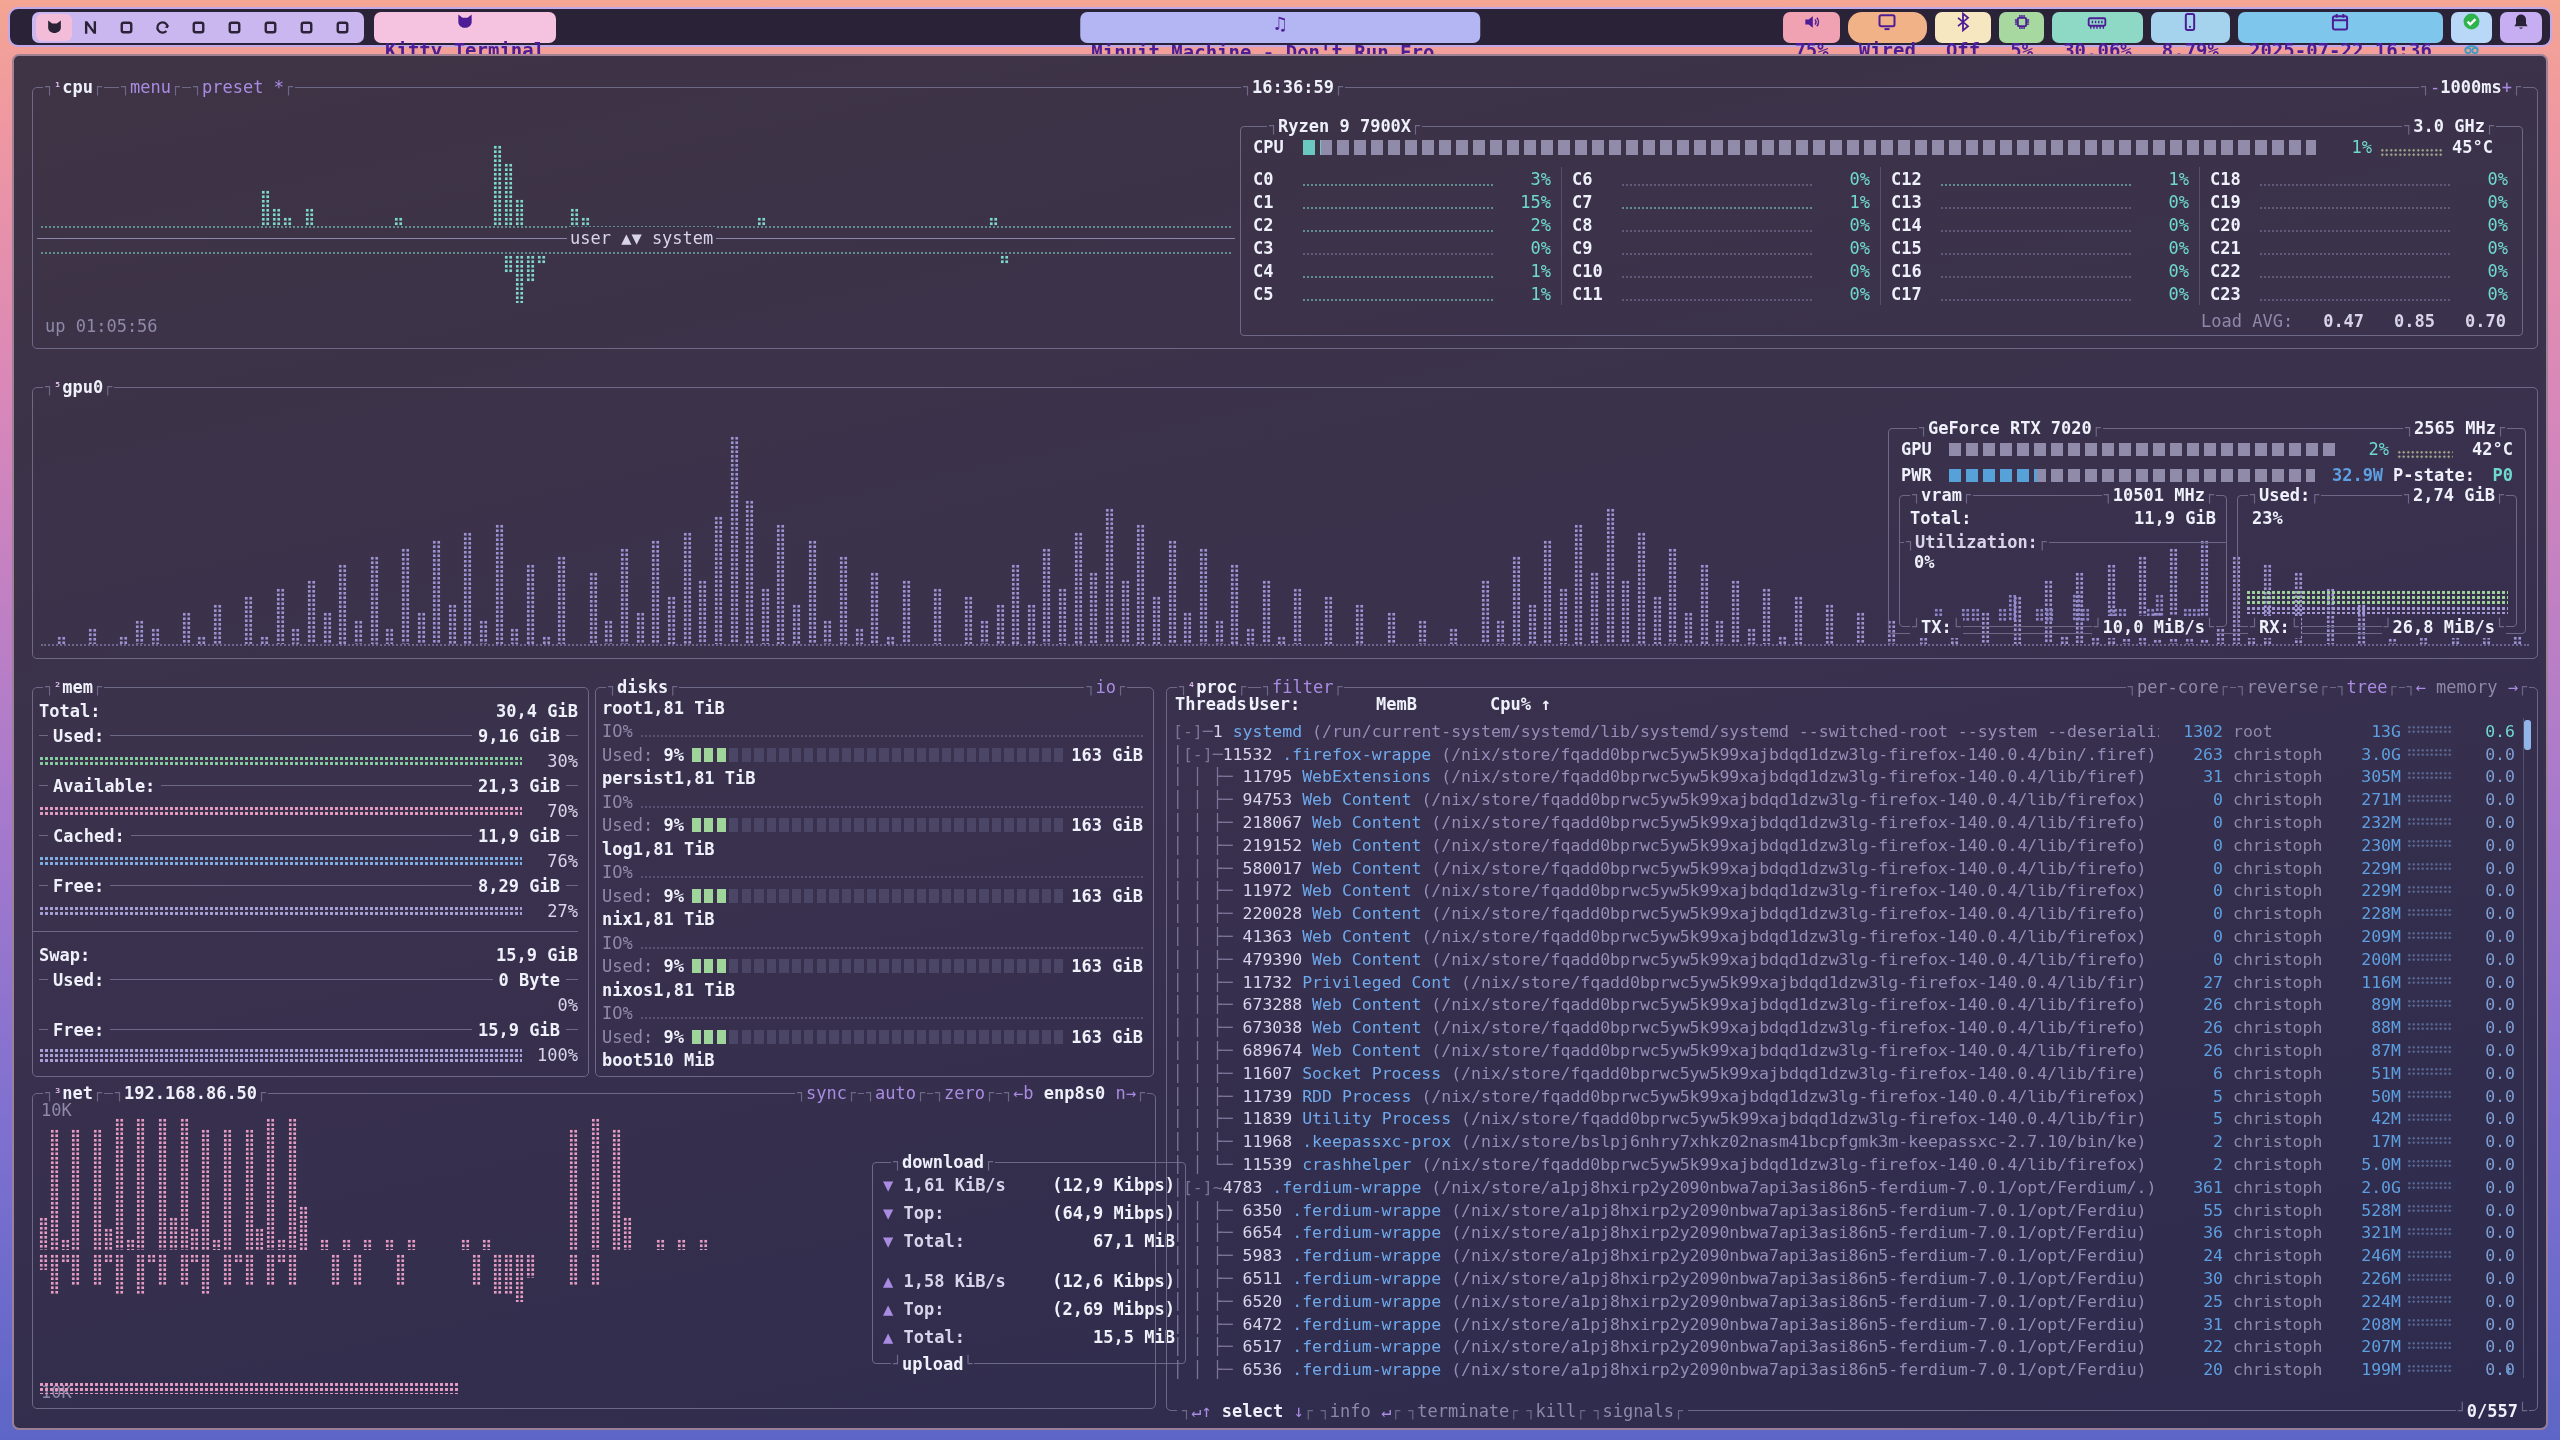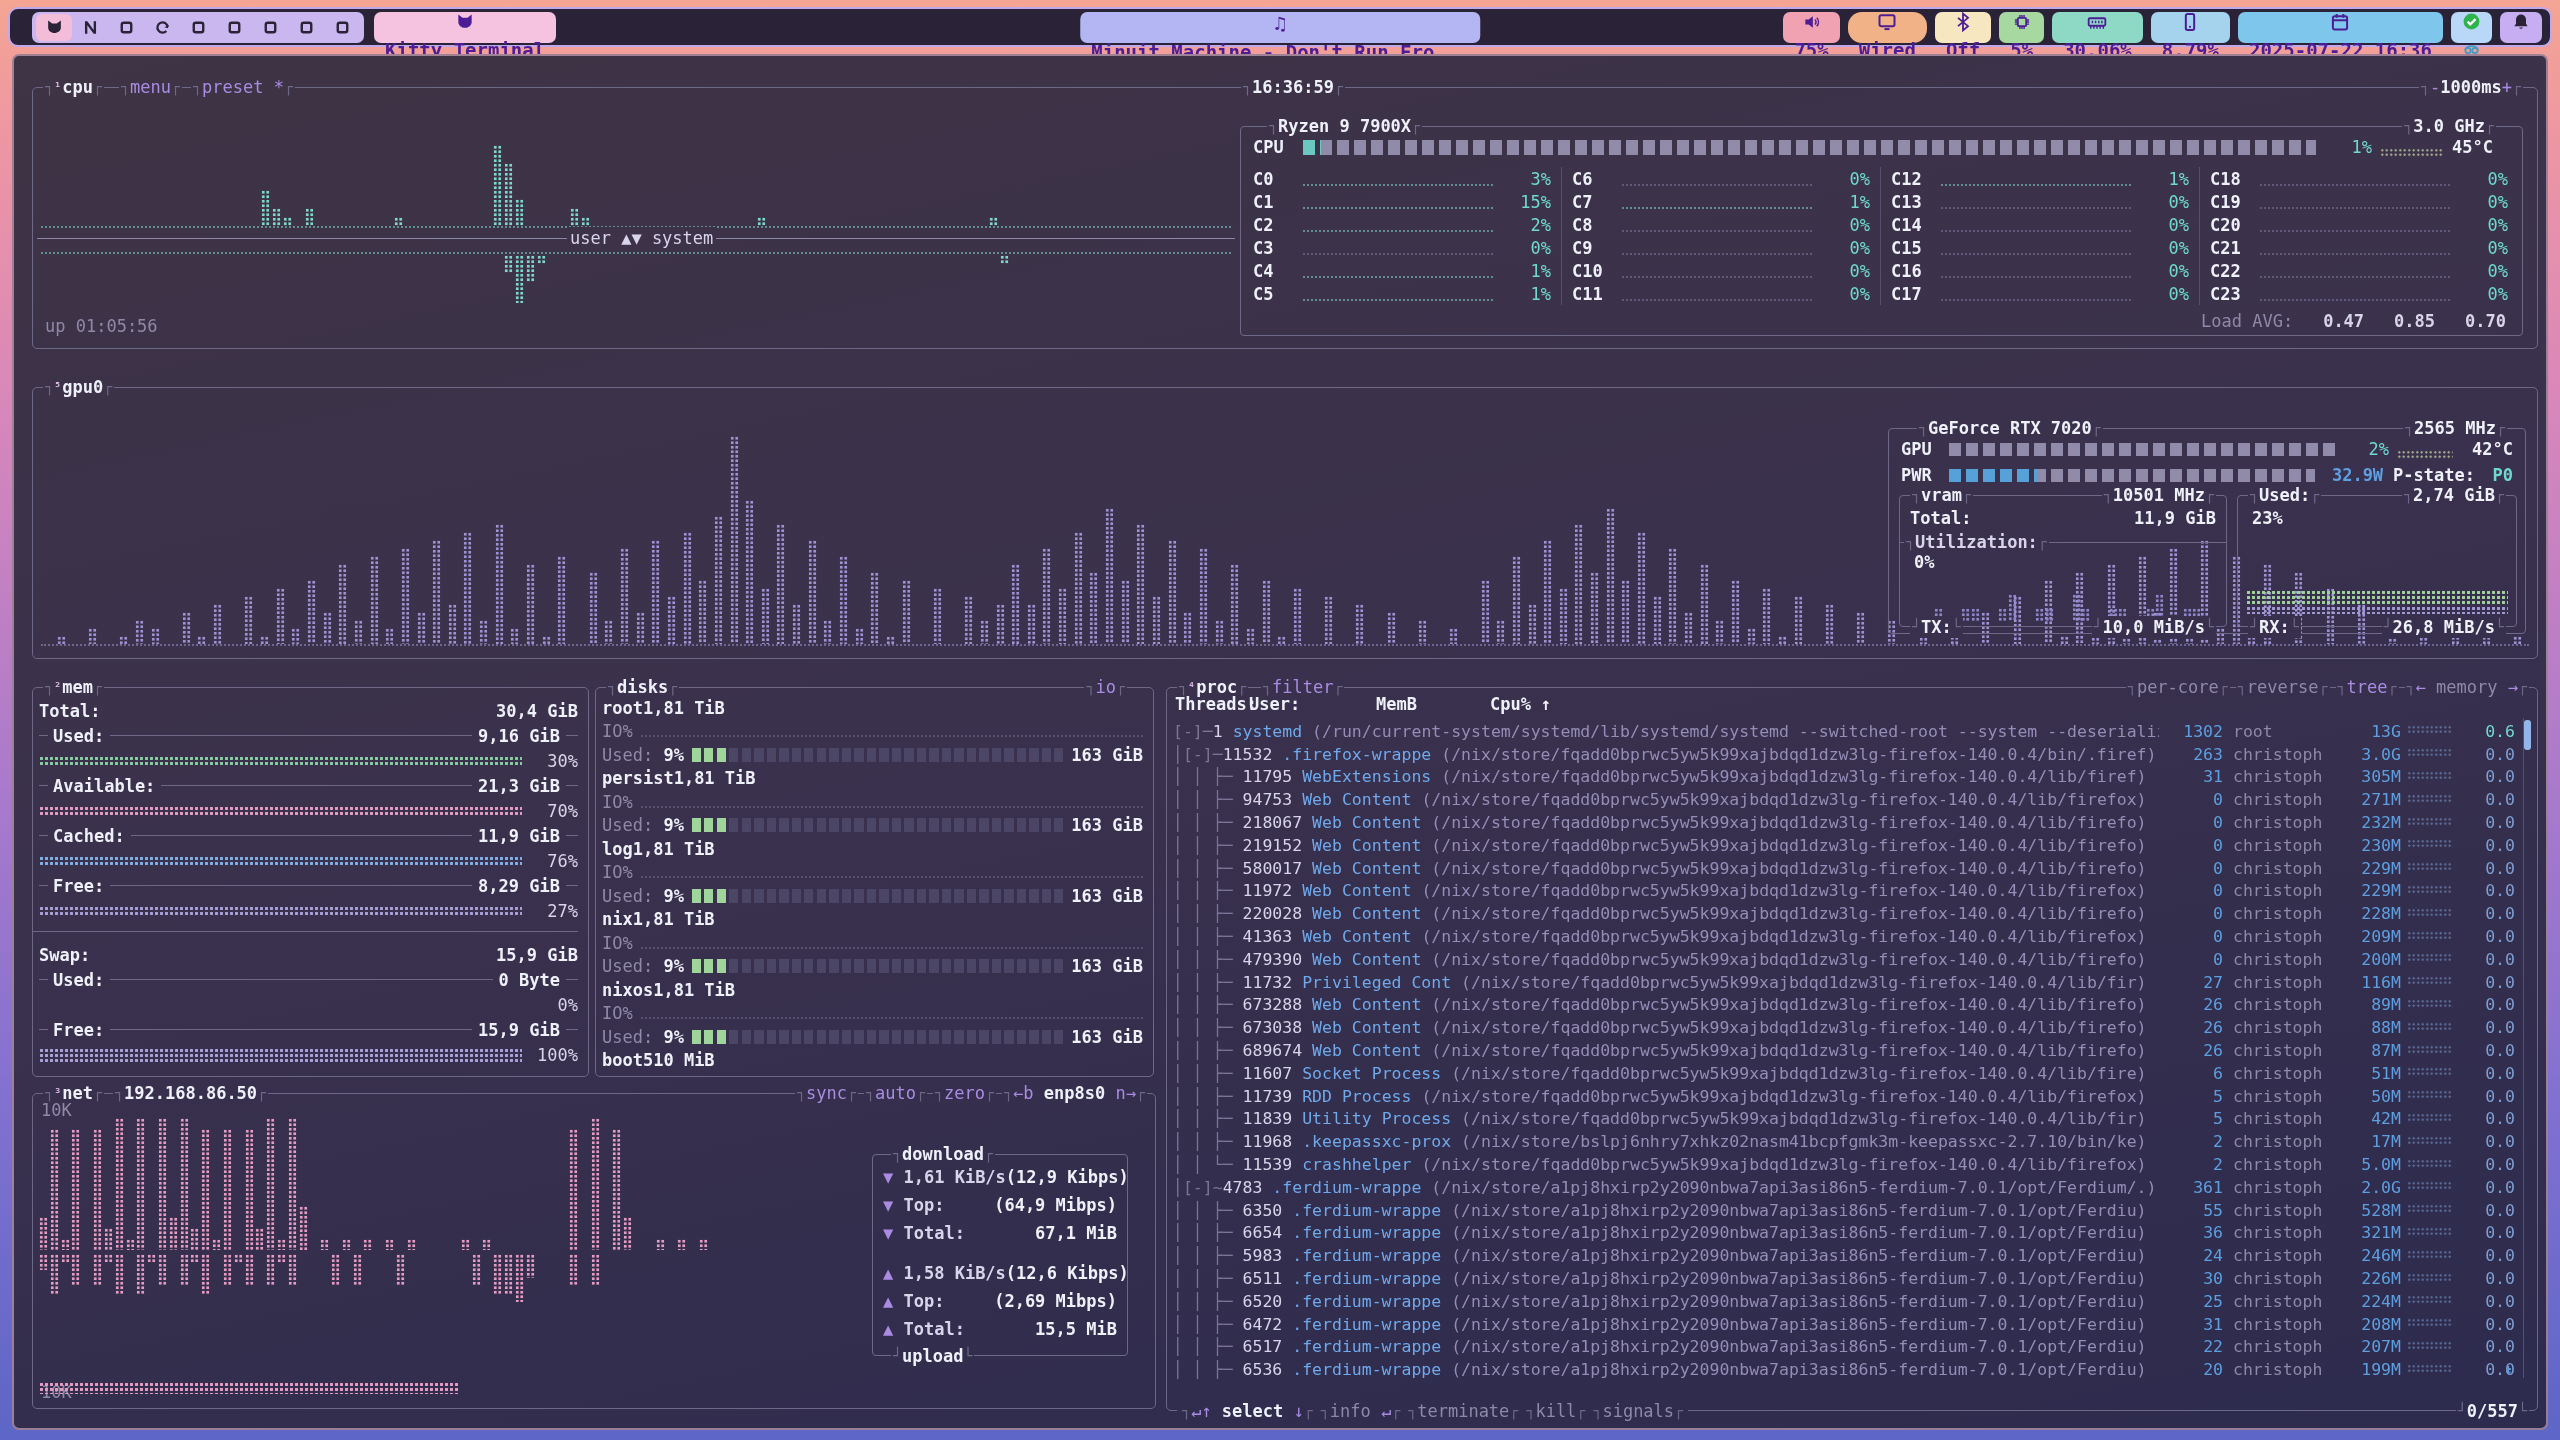--- a/index.html
+++ b/index.html
@@ -827,21 +827,21 @@
         <div class="gcol" style="left: 432.632px; height: 32px; top: 0px;"></div>
         <div class="gcol" style="left: 454.263px; height: 40px; top: 0px;"></div>
         <div class="gcol" style="left: 465.079px; height: 40px; top: 0px;"></div>
         <div class="gcol" style="left: 475.895px; height: 48px; top: 0px;"></div>
         <div class="gcol" style="left: 486.711px; height: 24px; top: 0px;"></div>
         <div class="gcol" style="left: 529.974px; height: 32px; top: 0px;"></div>
         <div class="gcol" style="left: 551.605px; height: 32px; top: 0px;"></div>
       </div>
     <div class="strip" style="--c:#e79cc3;position:absolute;left:6px;bottom:14px;width:420px;height:12px"></div>
 
-    <div class="ibox" style="left:839px;top:60px;width:256px;height:202px">
+    <div class="ibox" style="left:839px;top:68px;width:314px;height:202px">
       <span class="tag" style="left:18px"><b class="wh">download</b></span>
       <span class="tag btag" style="left:18px"><b class="wh">upload</b></span>
       <div id="downrows" style="position:absolute;left:10px;right:10px;top:8px">
           <div class="kv" style="height: 28px;"><span class="pur">▼ </span><span class="fgb">1,61 KiB/s</span><span style="flex: 1 1 0%;"></span><b class="wh">(12,9 Kibps)</b></div>
           <div class="kv" style="height: 28px;"><span class="pur">▼ </span><span class="fgb">Top:</span><span style="flex: 1 1 0%;"></span><b class="wh">(64,9 Mibps)</b></div>
           <div class="kv" style="height: 28px;"><span class="pur">▼ </span><span class="fgb">Total:</span><span style="flex: 1 1 0%;"></span><b class="wh">67,1 MiB</b></div>
         </div>
       <div id="uprows" style="position:absolute;left:10px;right:10px;top:104px">
           <div class="kv" style="height: 28px;"><span class="pur">▲ </span><span class="fgb">1,58 KiB/s</span><span style="flex: 1 1 0%;"></span><b class="wh">(12,6 Kibps)</b></div>
           <div class="kv" style="height: 28px;"><span class="pur">▲ </span><span class="fgb">Top:</span><span style="flex: 1 1 0%;"></span><b class="wh">(2,69 Mibps)</b></div>

